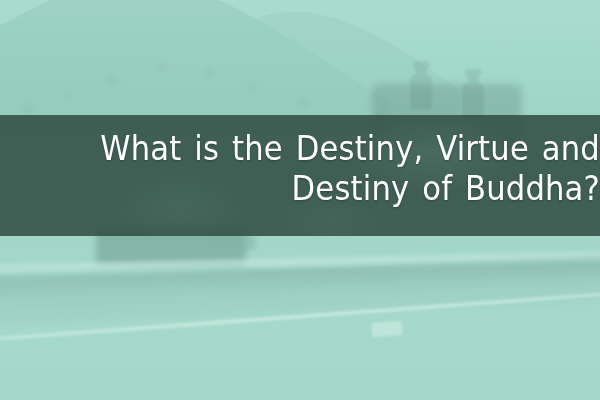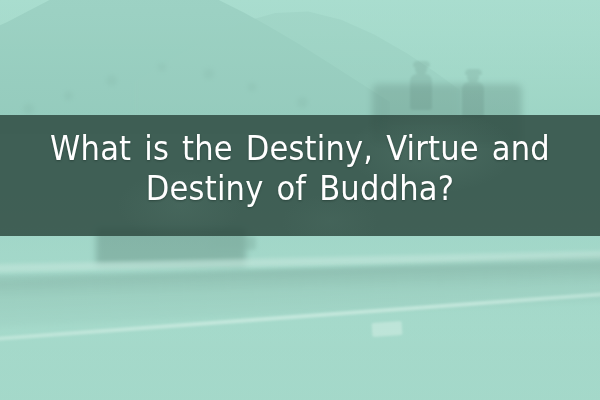--- a/index.html
+++ b/index.html
@@ -234,21 +234,21 @@
       radial-gradient(ellipse 90px 50px at 30% 75%, rgba(110,150,136,0.13), transparent 70%),
       radial-gradient(ellipse 70px 40px at 55% 88%, rgba(100,140,126,0.10), transparent 70%);
     pointer-events: none;
   }
 
   .caption-text {
     position: absolute;
     left: 0;
     top: 128px;
     width: 600px;
-    text-align: center;
+    text-align: right;
     color: #ffffff;
     font-family: "DejaVu Sans Condensed", "Liberation Sans Narrow", "Liberation Sans", sans-serif;
     font-size: 34px;
     font-weight: 400;
     line-height: 40px;
     letter-spacing: 0.2px;
     word-spacing: 3px;
     text-shadow: 0 1px 2px rgba(20,40,34,0.45);
     white-space: pre-line;
   }

